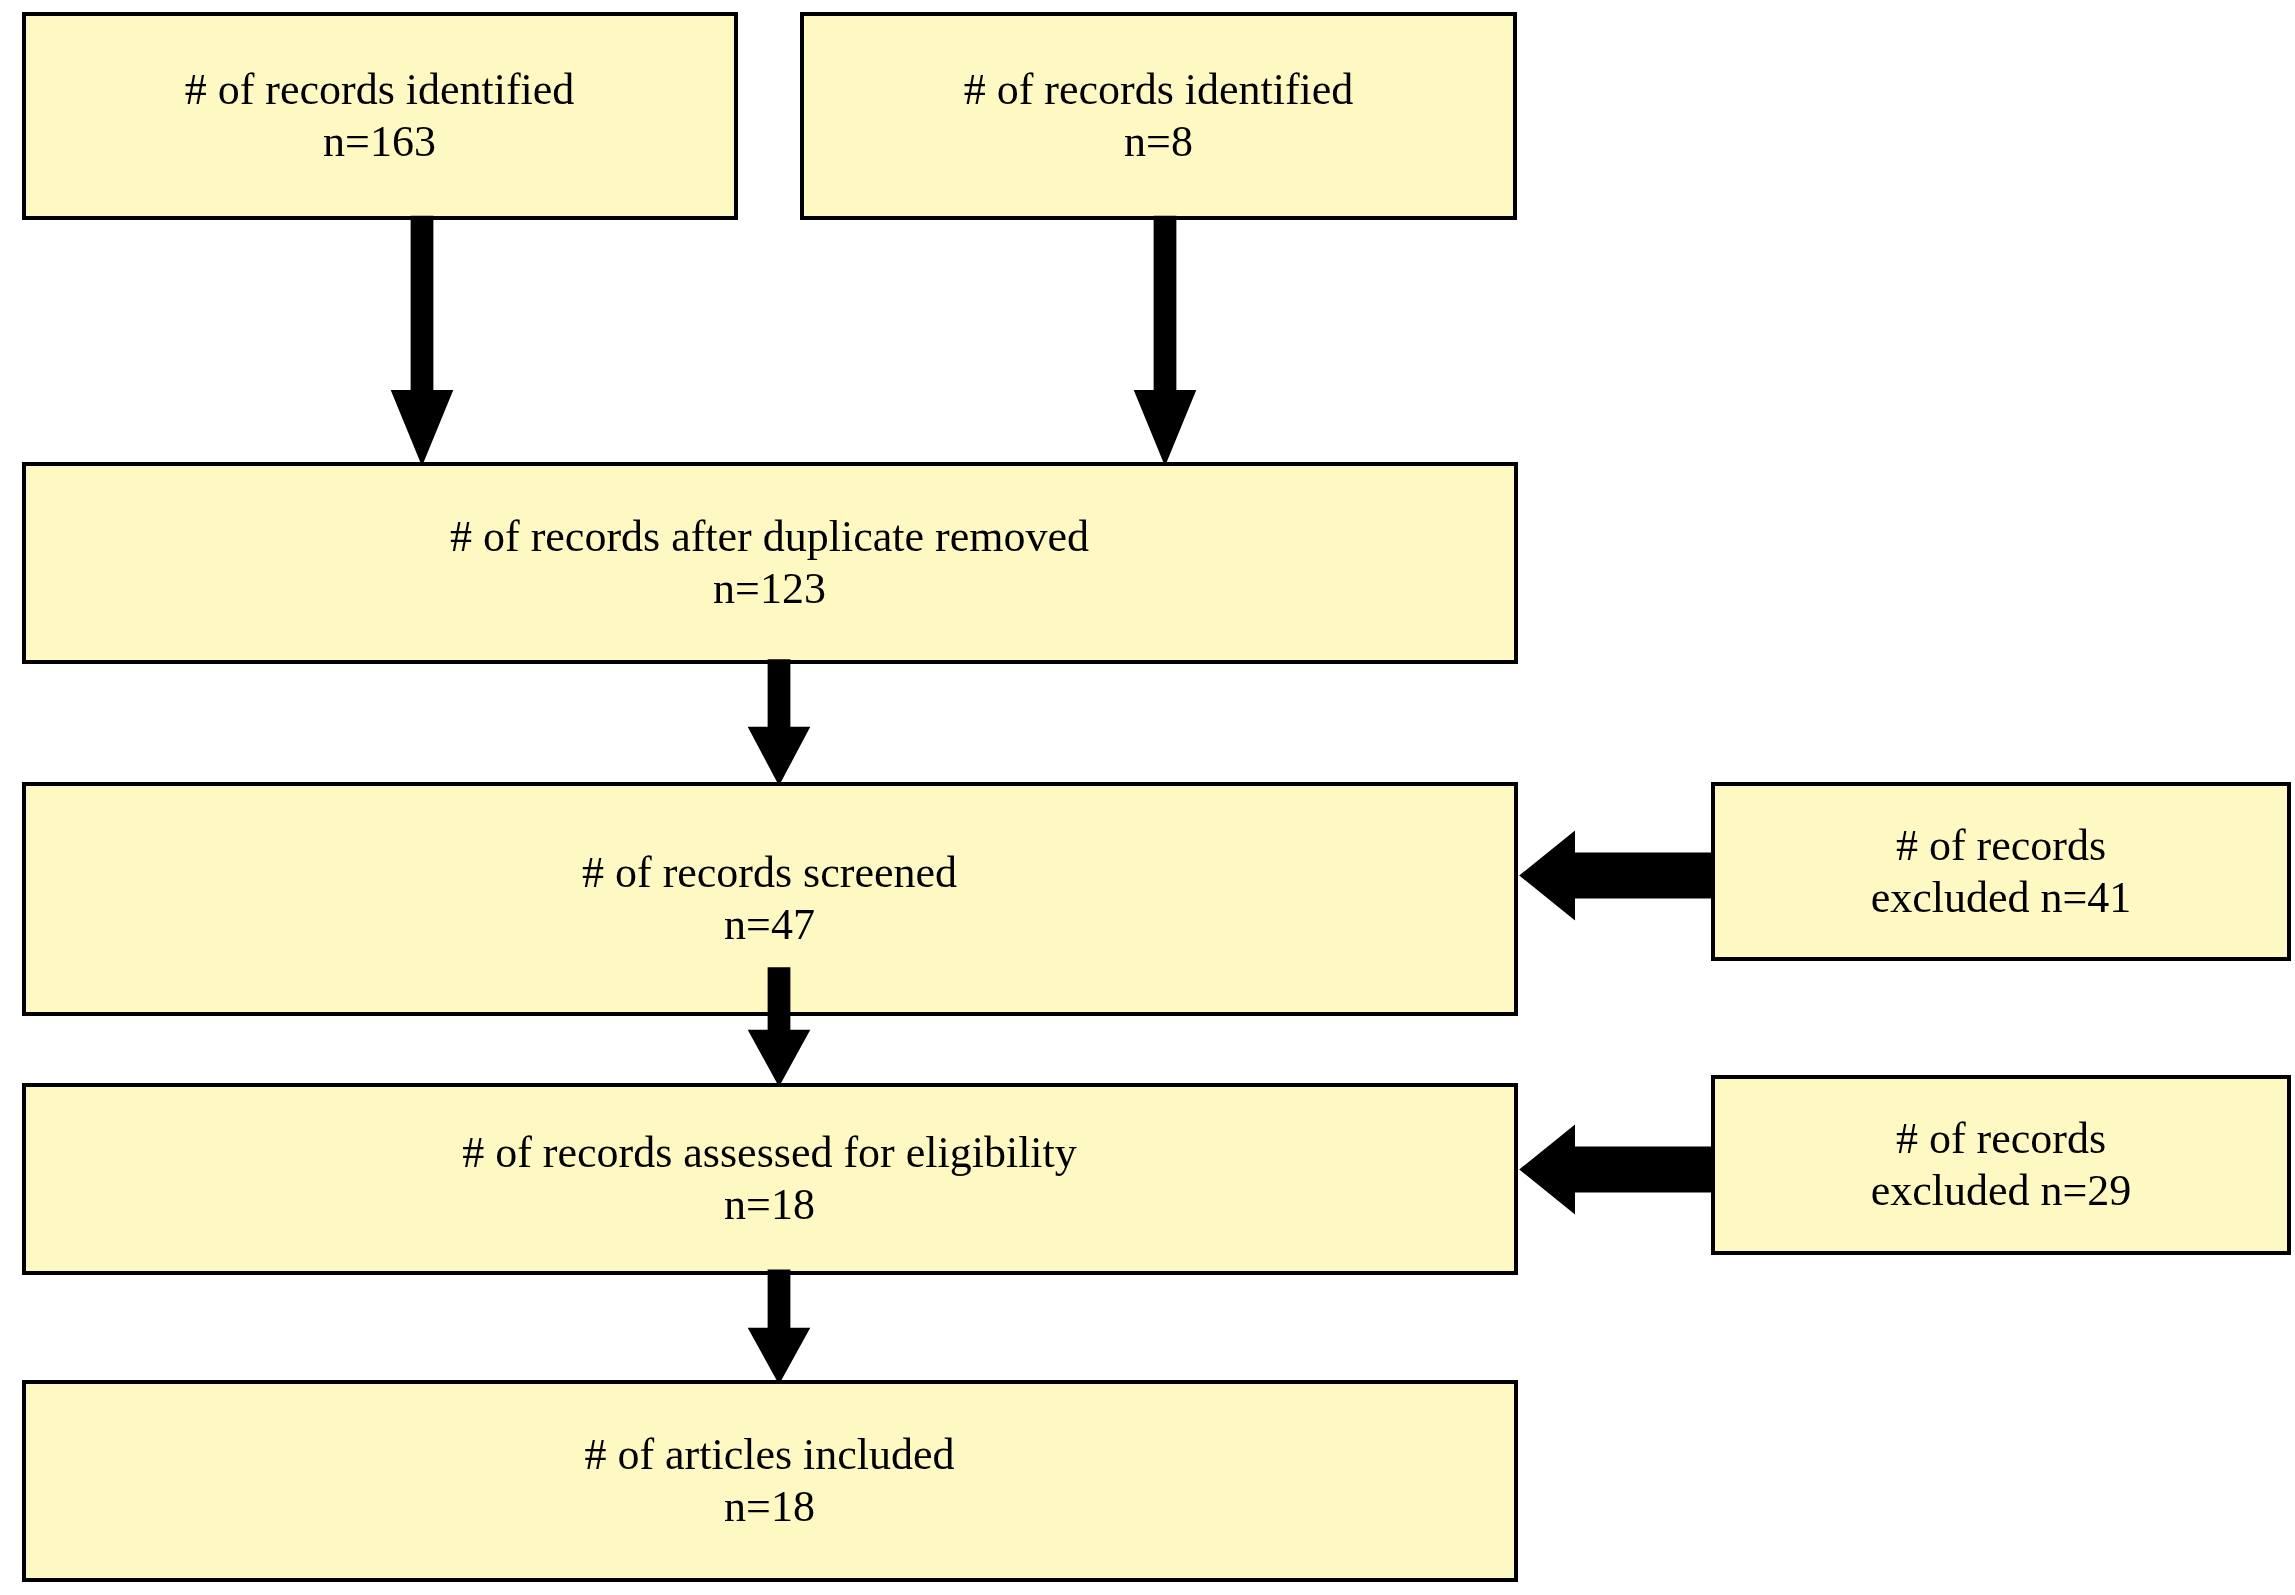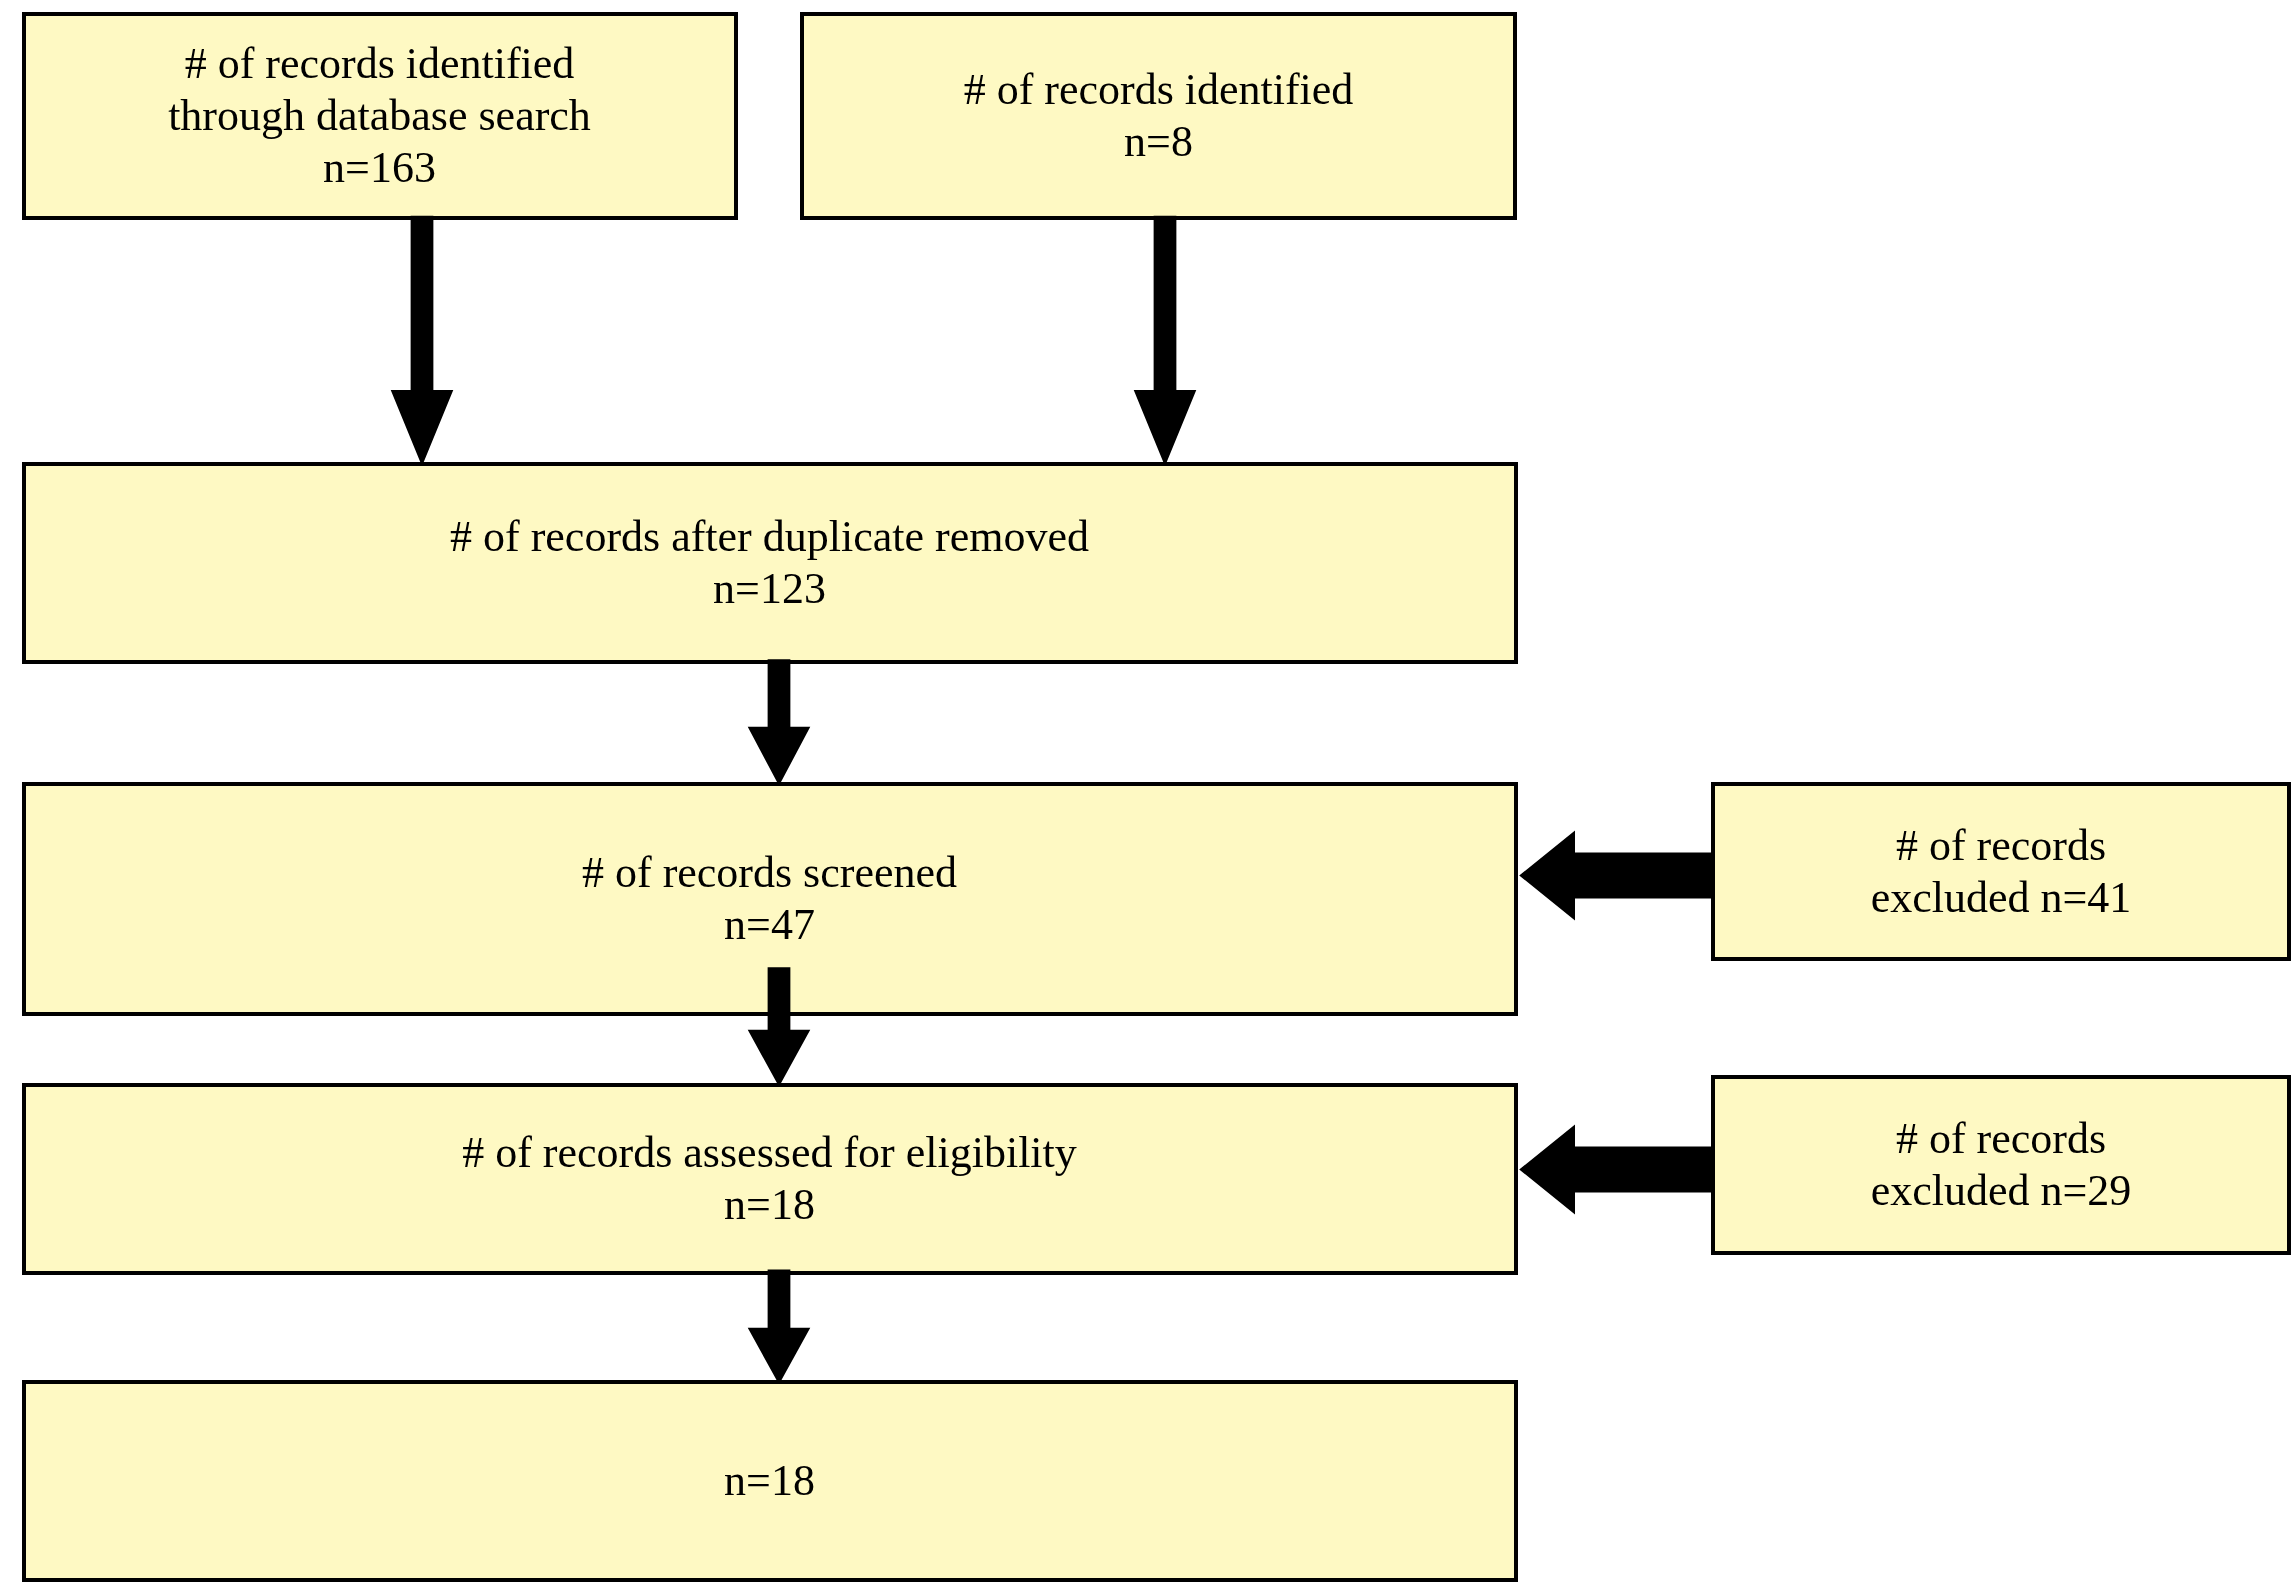--- a/index.html
+++ b/index.html
@@ -52,21 +52,20 @@
   #arrow-excl-76-in {left:1519px; top:829px; width:195px; height:93px;}
   #arrow-excl-29-in {left:1519px; top:1123px; width:195px; height:93px;}
 </style>
 </head>
 <body>
 
 <div id="canvas">
 
   <div class="node" id="box-db">
     <span class="line"># of records identified</span>
-    <span class="line">through database search</span>
     <span class="line">n=163</span>
   </div>
 
   <div class="node" id="box-other">
     <span class="line"># of records identified</span>
     <span class="line">n=8</span>
   </div>
 
   <div class="arrow" id="arrow-db-to-dedup">
     <svg viewBox="0 0 90 352" width="64" height="252" aria-hidden="true">
@@ -129,17 +128,18 @@
     </svg>
   </div>
 
   <div class="arrow" id="arrow-elig-to-incl">
     <svg viewBox="0 0 90 162" width="64" height="116" aria-hidden="true">
       <polygon points="29,0 61,0 61,82 89,82 45,162 1,82 29,82" fill="#000000"></polygon>
     </svg>
   </div>
 
   <div class="node" id="box-incl">
+    <span class="line"># of articles included</span>
     <span class="line">n=18</span>
   </div>
 
 </div>
 
 
 </body></html>

